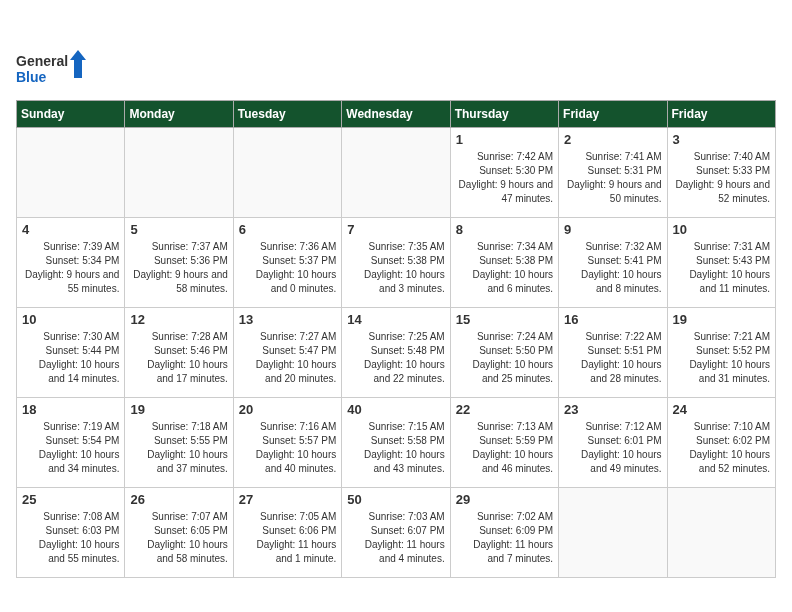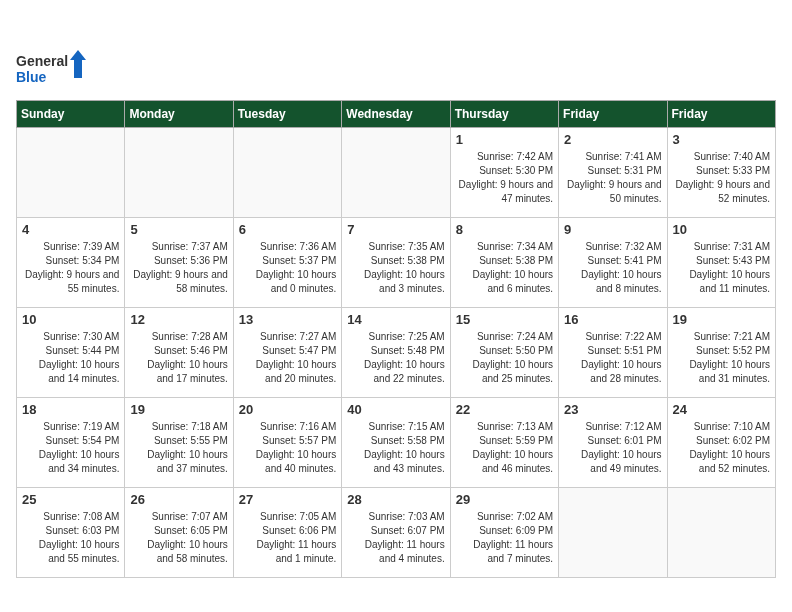--- a/index.html
+++ b/index.html
@@ -218,21 +218,21 @@
         </td>
         <td>
           <div class="day-number">26</div>
           <div class="day-info">Sunrise: 7:07 AM<br>Sunset: 6:05 PM<br>Daylight: 10 hours and 58 minutes.</div>
         </td>
         <td>
           <div class="day-number">27</div>
           <div class="day-info">Sunrise: 7:05 AM<br>Sunset: 6:06 PM<br>Daylight: 11 hours and 1 minute.</div>
         </td>
         <td>
-          <div class="day-number">28</div>
+          <div class="day-number">50</div>
           <div class="day-info">Sunrise: 7:03 AM<br>Sunset: 6:07 PM<br>Daylight: 11 hours and 4 minutes.</div>
         </td>
         <td>
           <div class="day-number">29</div>
           <div class="day-info">Sunrise: 7:02 AM<br>Sunset: 6:09 PM<br>Daylight: 11 hours and 7 minutes.</div>
         </td>
         <td class="empty"></td>
         <td class="empty"></td>
       </tr>
     </tbody>

